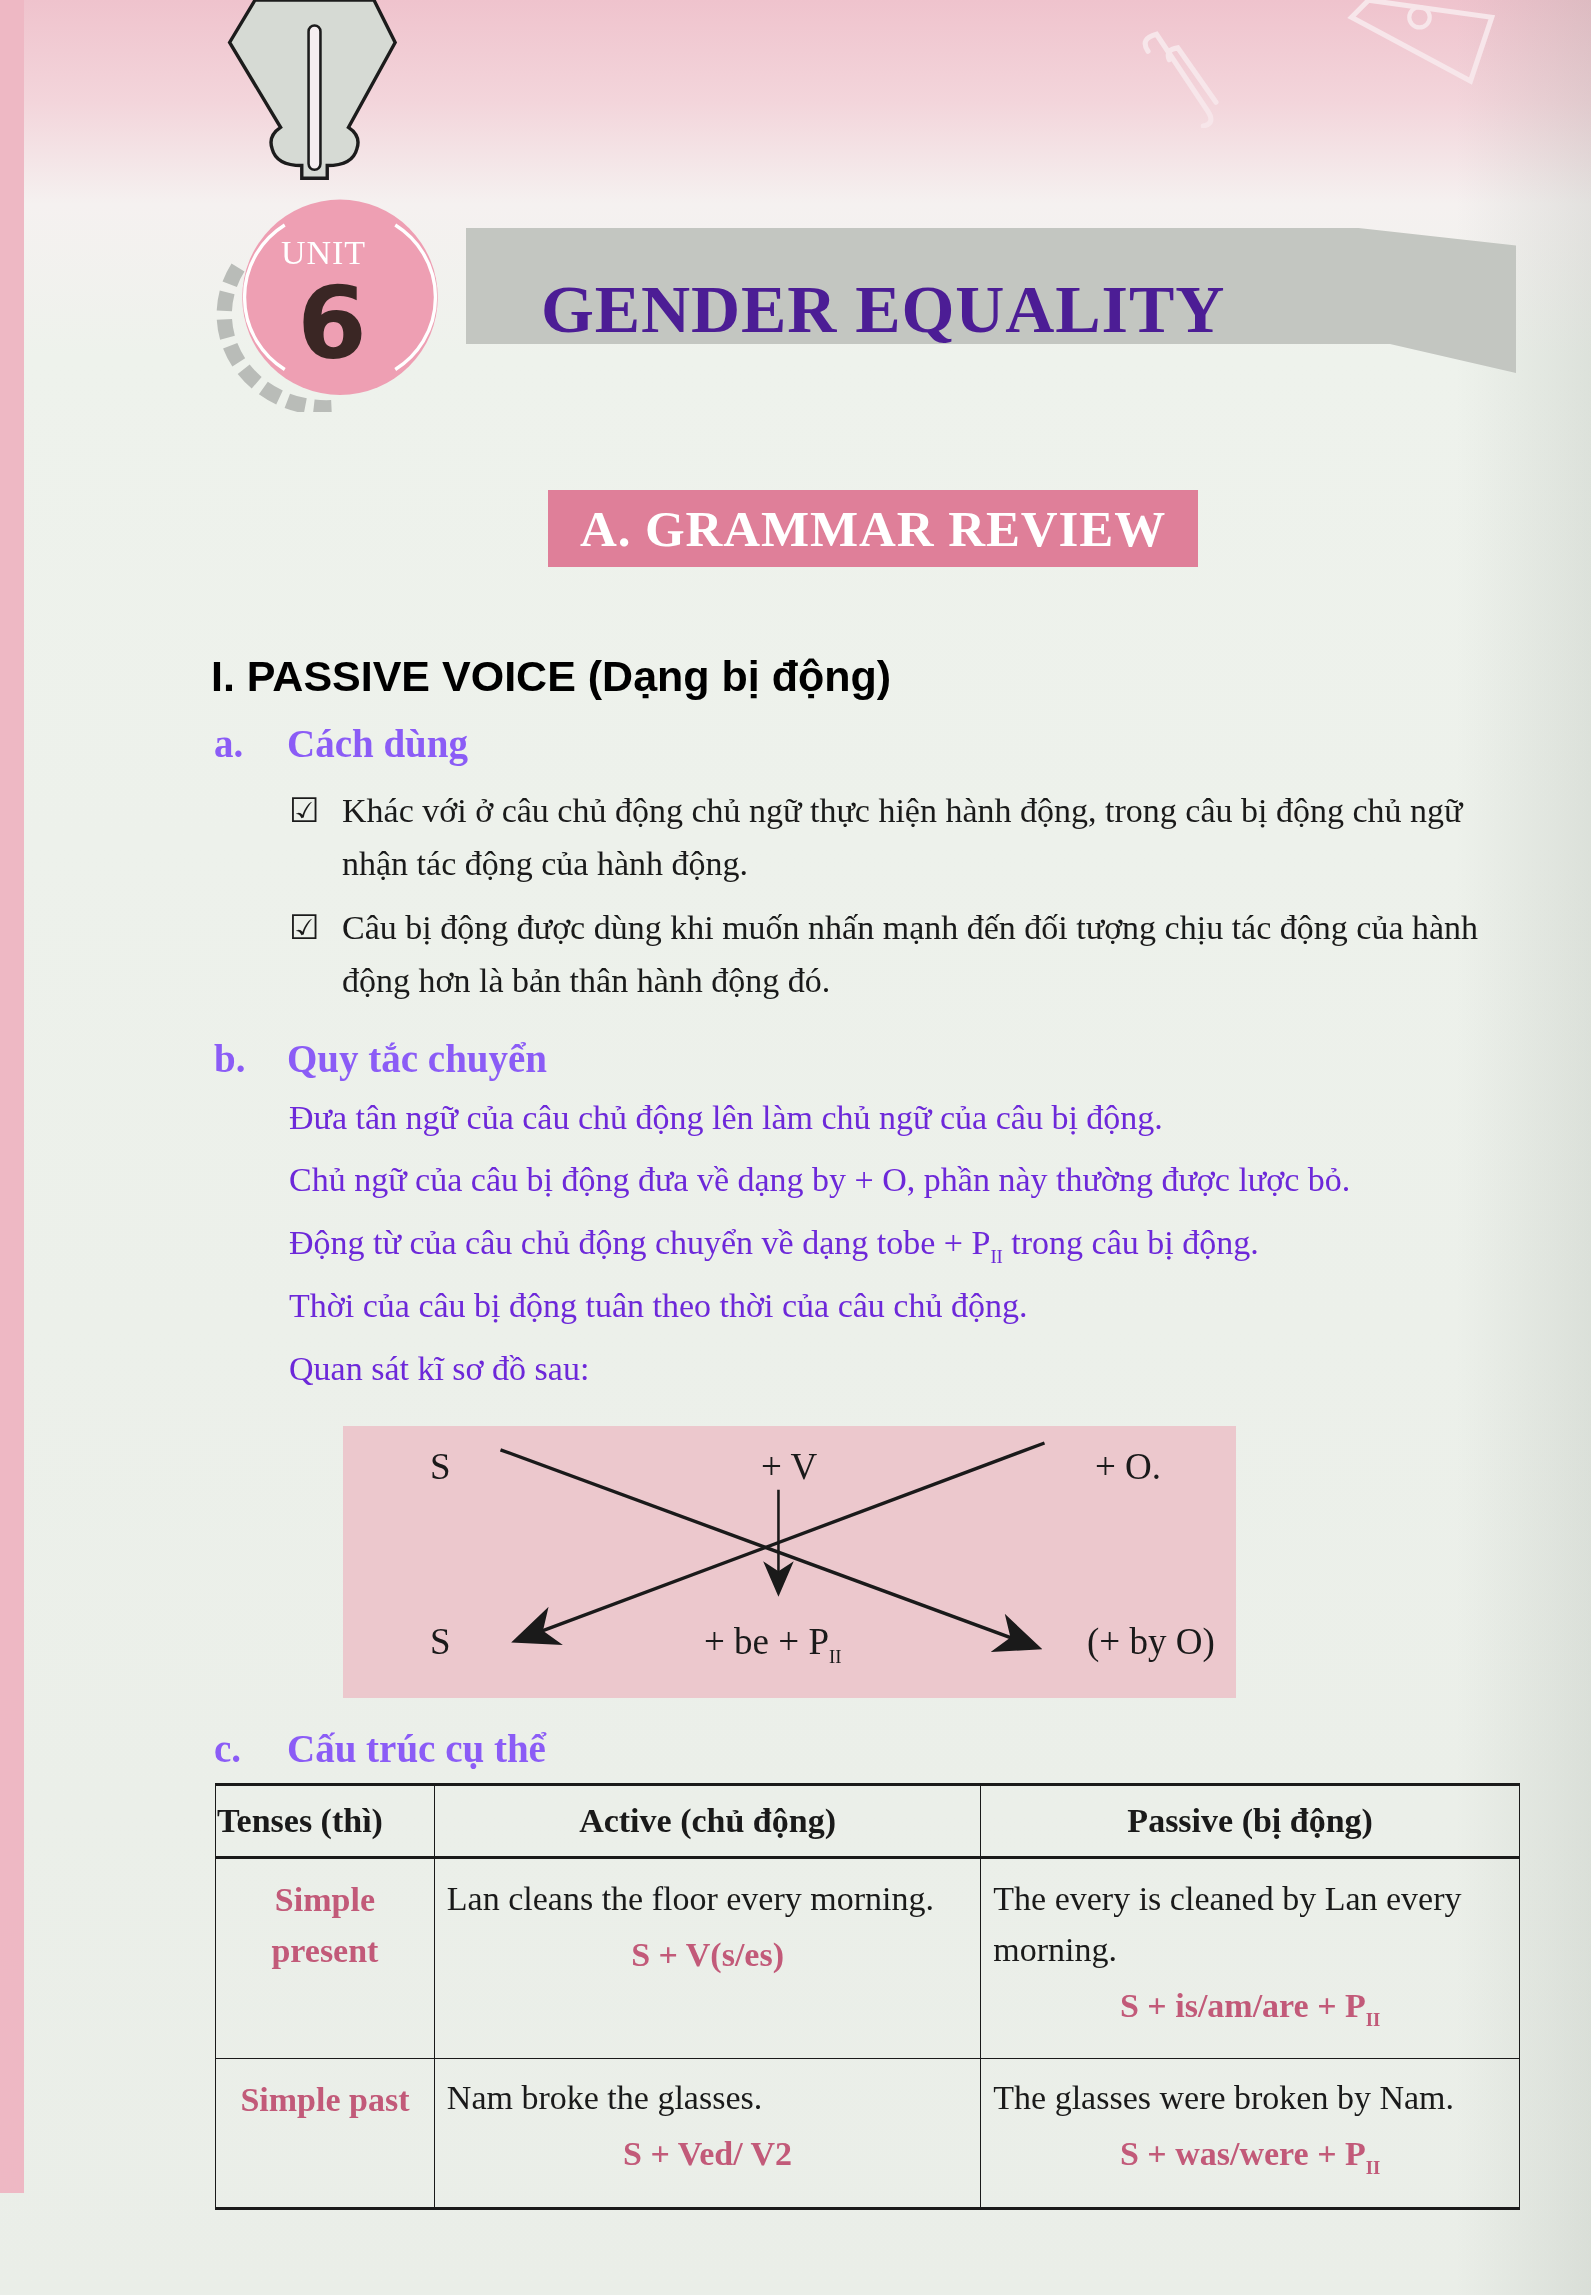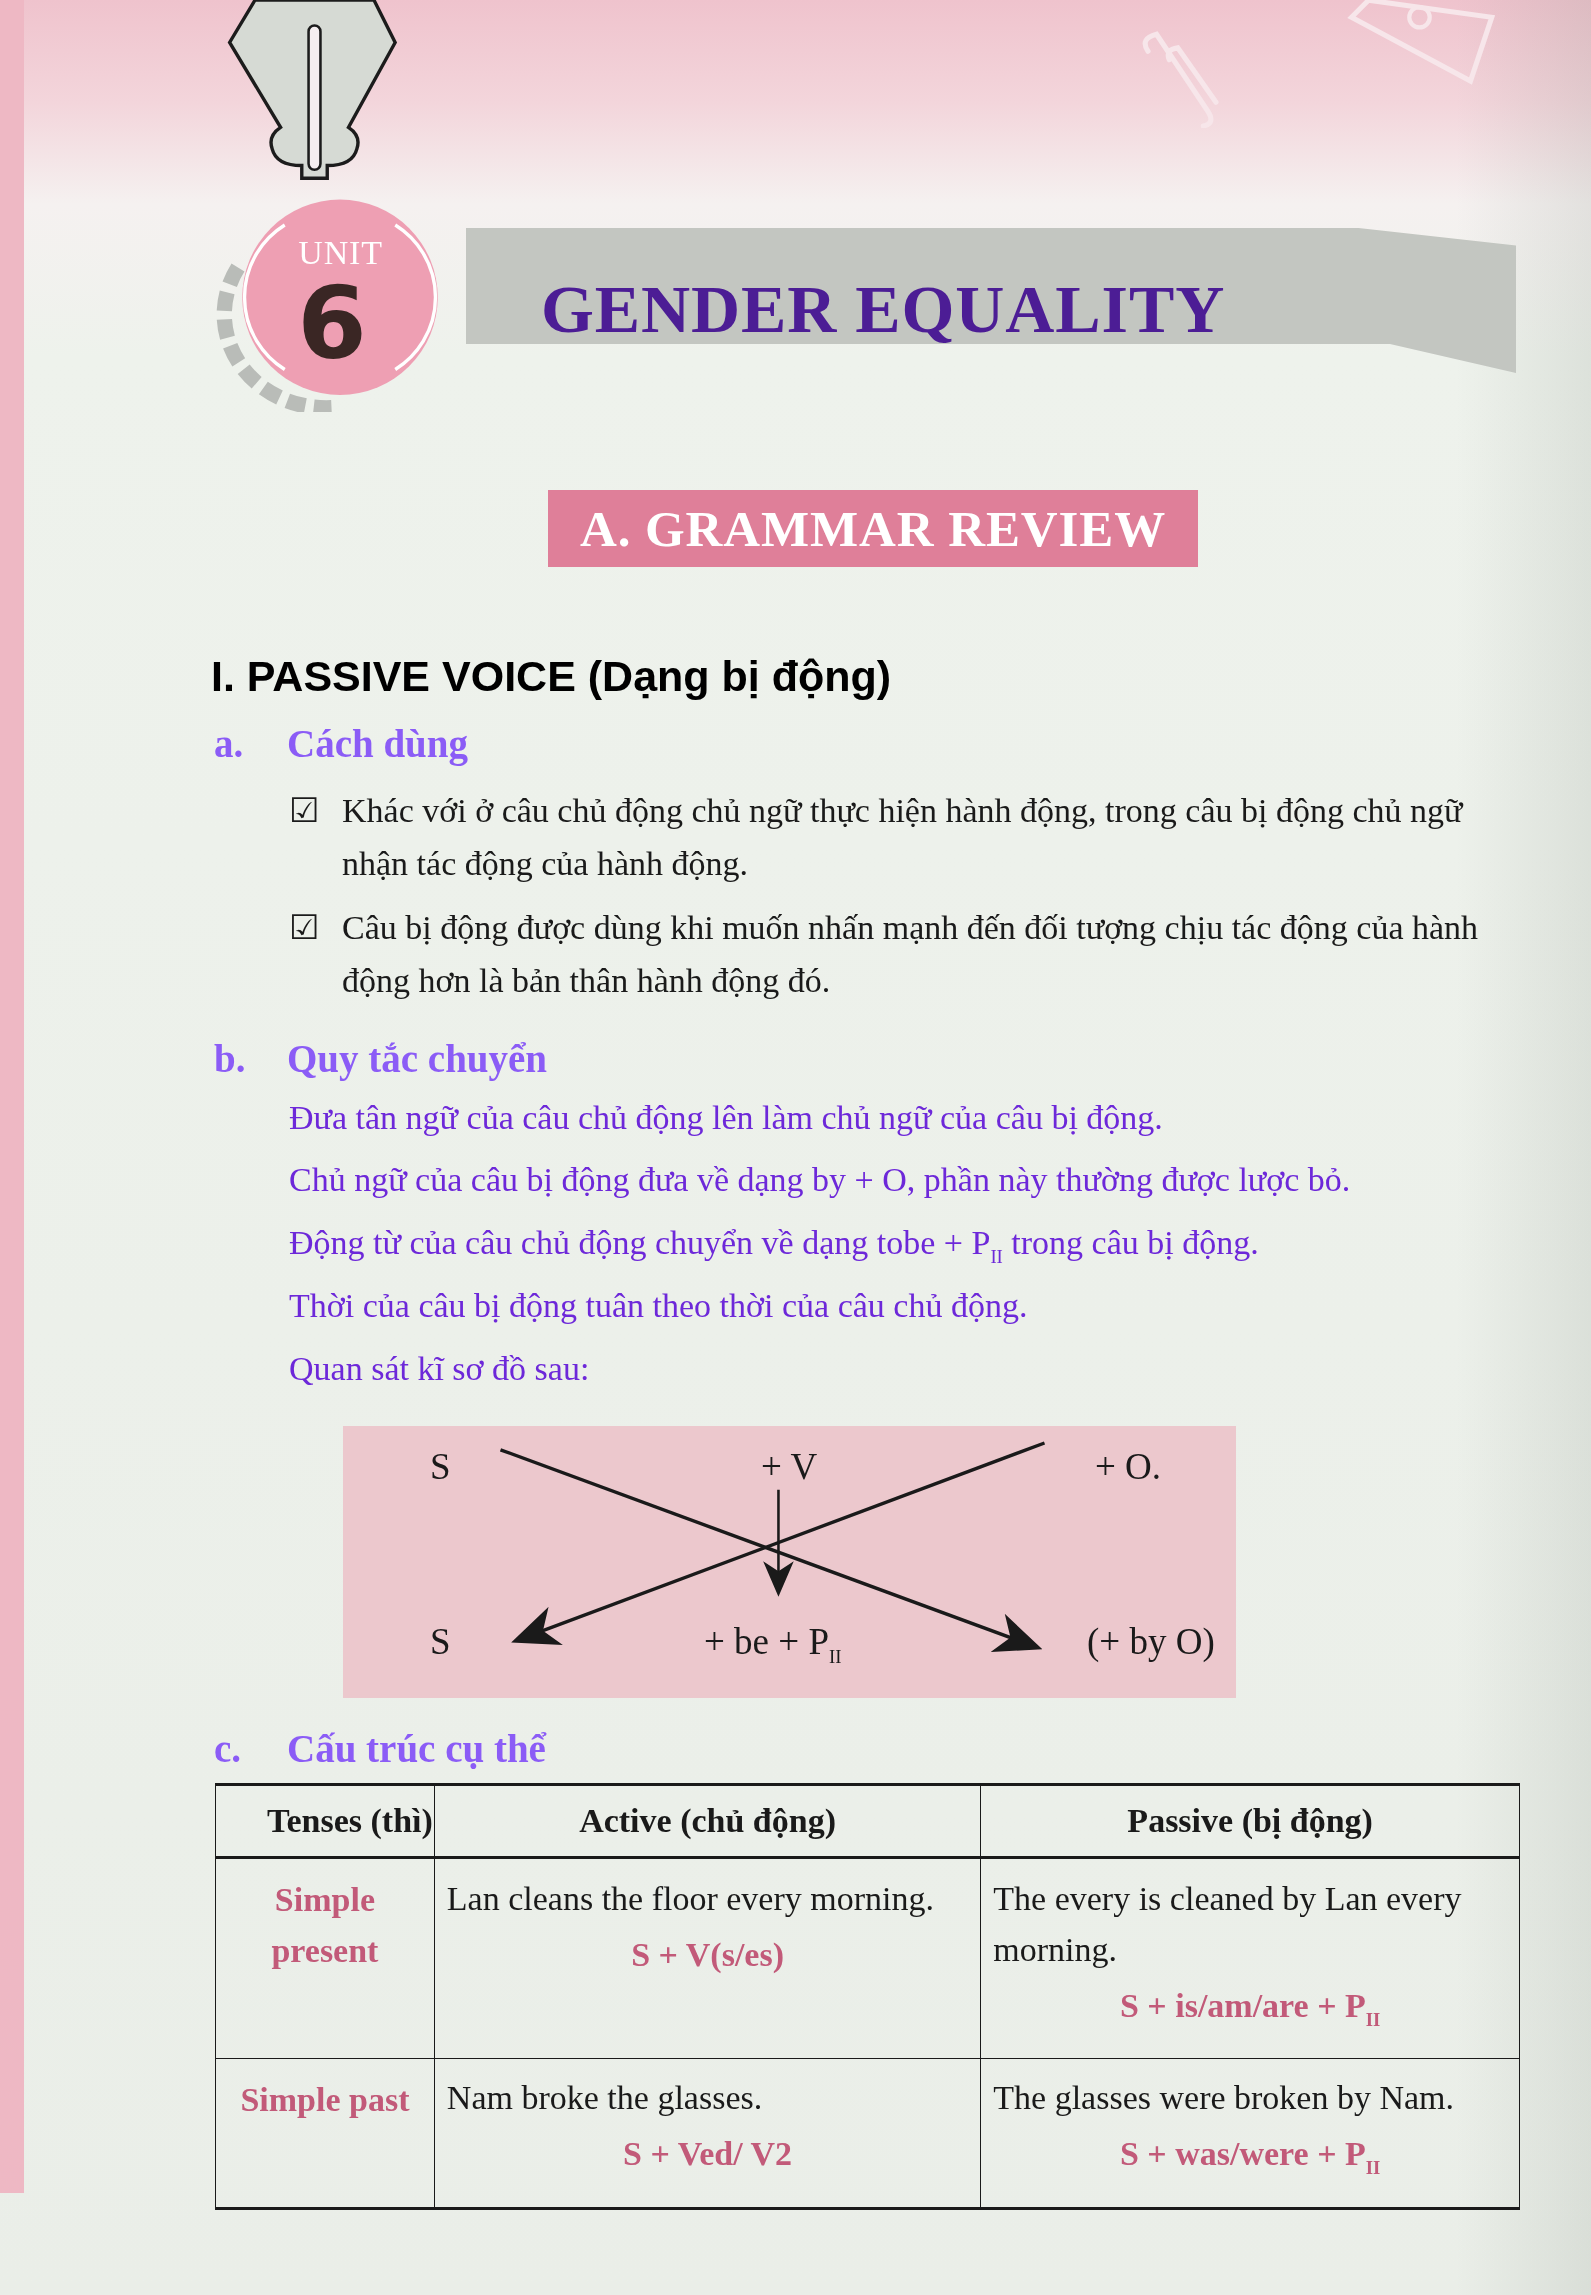--- a/index.html
+++ b/index.html
@@ -22,21 +22,21 @@
       position: absolute; left: 0; top: 0; width: 24px; height: 2193px;
       background: #eeb8c4;
     }
     .deco-clip { position: absolute; left: 1131px; top: 17px; }
     .deco-env { position: absolute; left: 1343px; top: 0px; }
 
     
     .pen-nib { position: absolute; left: 225px; top: 0; }
     .unit-badge { position: absolute; left: 204px; top: 191px; width: 238px; height: 221px; }
     .unit-label {
-      position: absolute; left: 281px; top: 234px; width: 102px; text-align: right;
+      position: absolute; left: 281px; top: 234px; width: 102px; text-align: left;
       color: #fff; font-size: 34px; letter-spacing: 0.9px;
     }
     .unit-number {
       position: absolute; left: 281px; top: 274px; width: 102px; text-align: center;
       color: #3a2624; font-size: 100px; font-weight: bold; line-height: 1;
       font-family: "DejaVu Sans", sans-serif;
     }
 
     
     .title-banner {
@@ -91,21 +91,21 @@
       border-collapse: collapse; font-size: 34px; color: #1a1a1a;
     }
     .grammar-table th, .grammar-table td {
       border: 1.7px solid #1a1a1a; vertical-align: top;
     }
     .grammar-table thead th {
       border-top: 3.4px solid #1a1a1a; border-bottom: 3.4px solid #1a1a1a;
       height: 68px; font-size: 34px; font-weight: bold; vertical-align: middle;
     }
     .grammar-table tbody tr:last-child td { border-bottom: 3.4px solid #1a1a1a; }
-    .col-tense { width: 217px; text-align: right; }
+    .col-tense { width: 217px; text-align: left; }
     .col-active { width: 548px; }
     .col-passive { width: 540px; }
     .tense-cell { color: #c25a79; font-weight: bold; text-align: center; padding: 15.3px 5.1px; line-height: 51px; }
     .example-cell { padding: 13.6px 12px; line-height: 51px; }
     .formula { color: #c25a79; font-weight: bold; text-align: center; margin-top: 5.1px; }
   </style>
 </head>
 <body>
 
 <div class="page-bg"></div>

